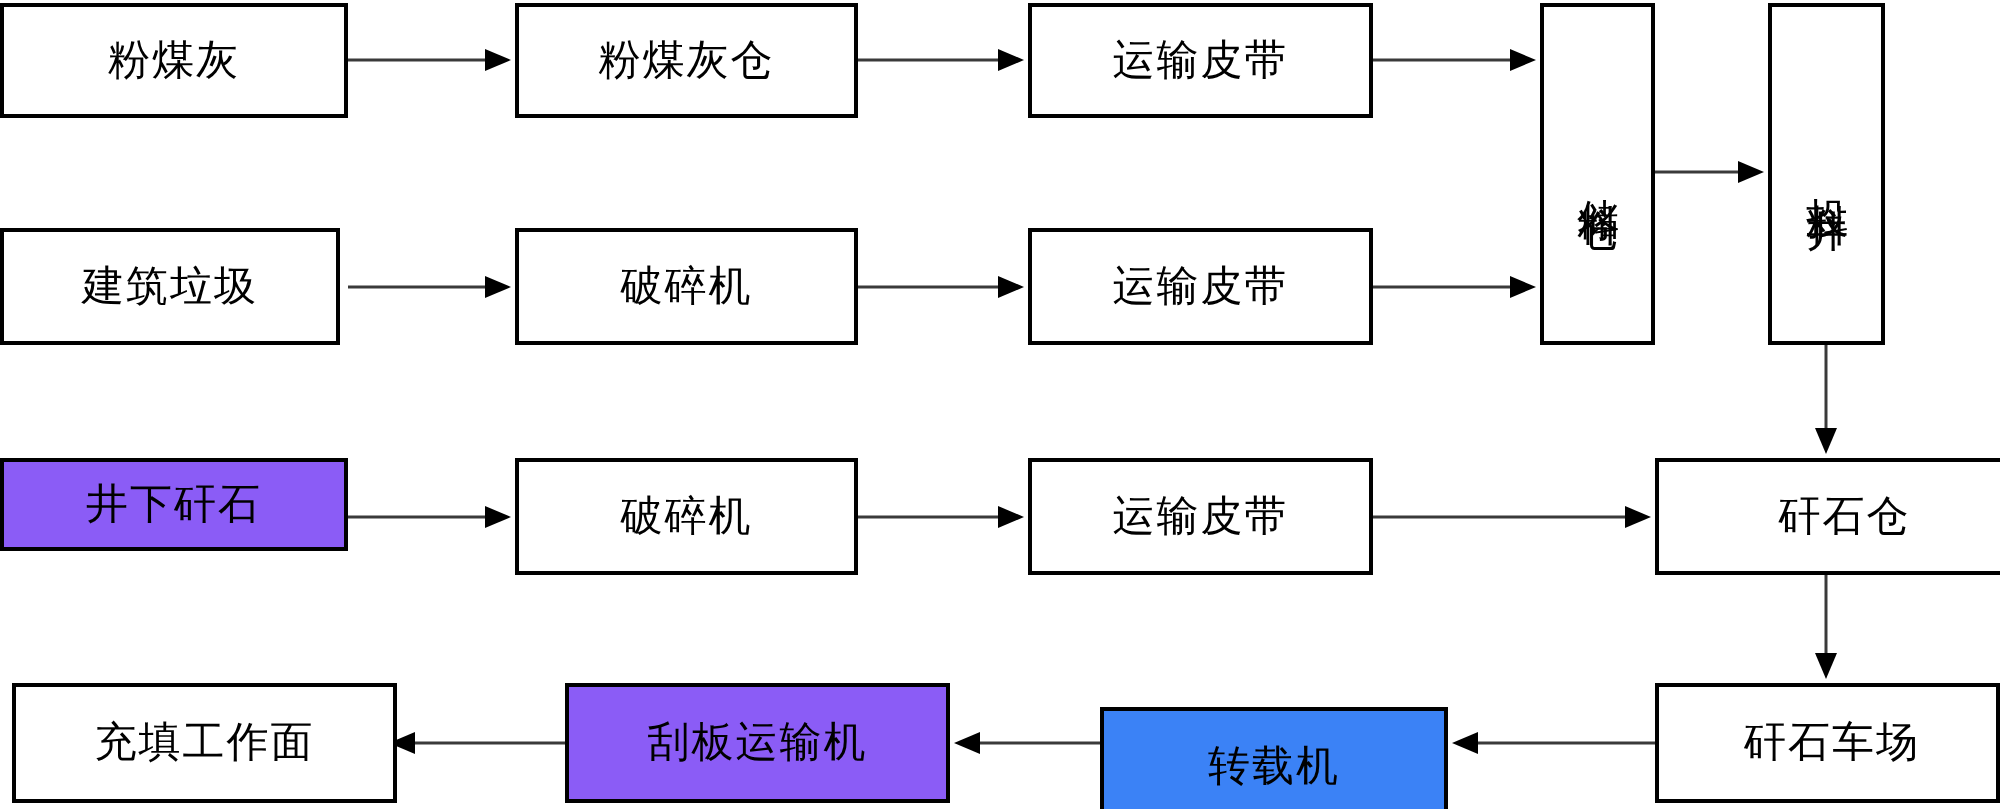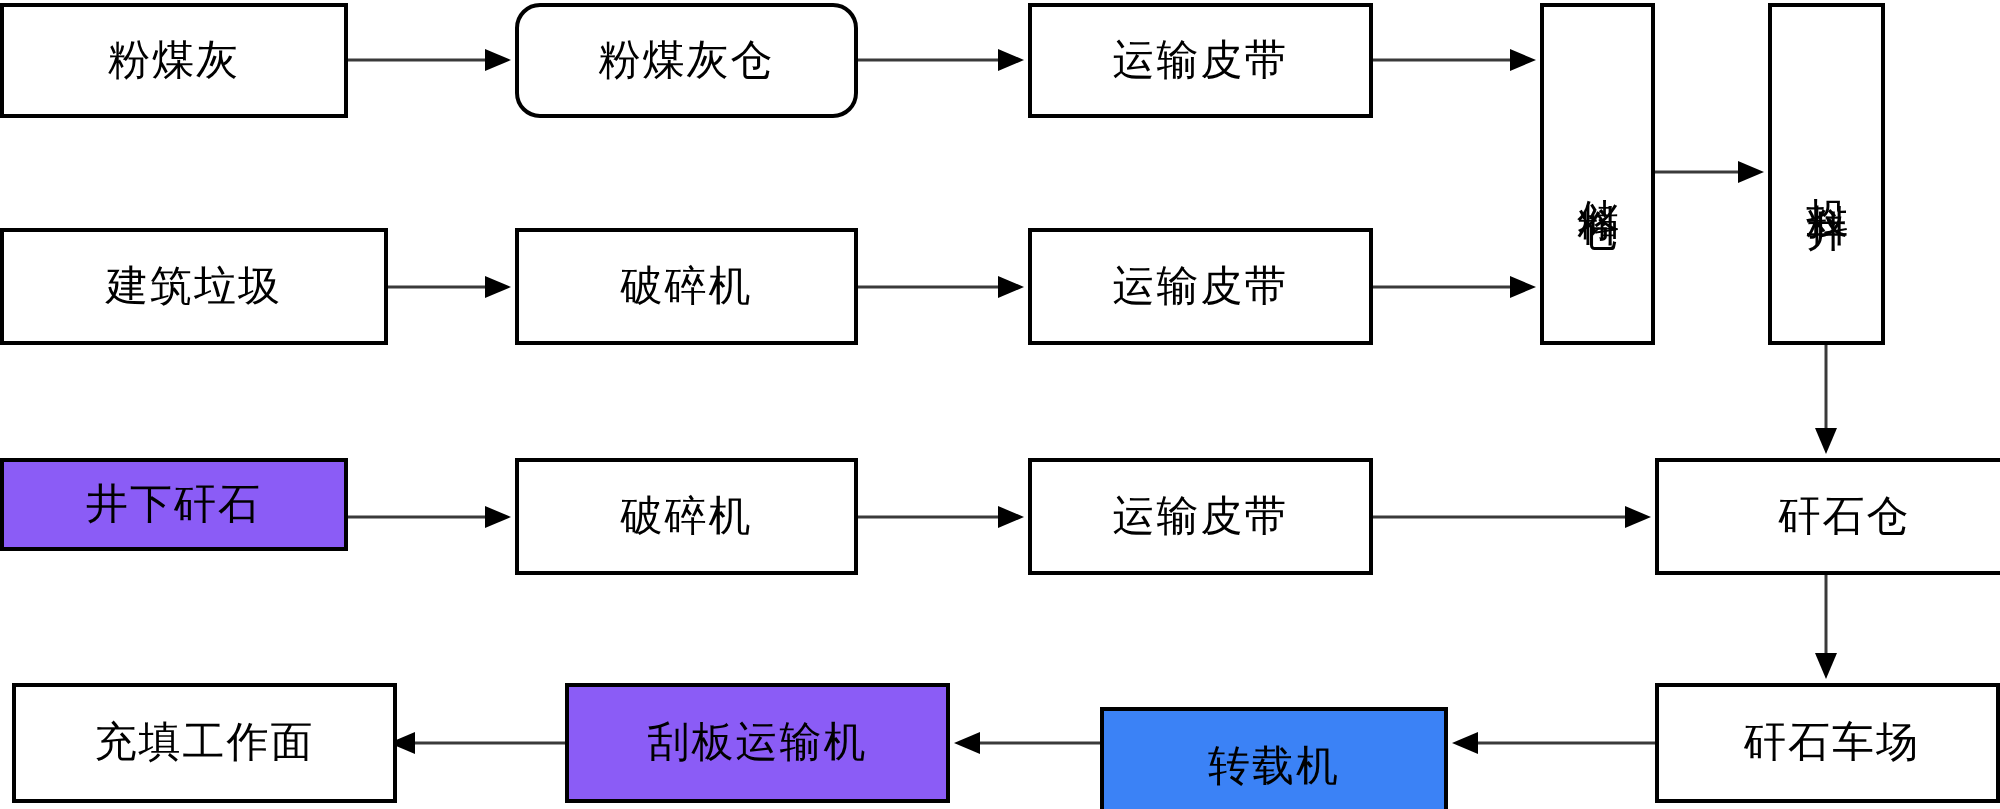--- a/index.html
+++ b/index.html
@@ -120,33 +120,33 @@
       </g>
       <g>
         <line x1="565" y1="743" x2="415" y2="743" stroke="#3a3a3a"></line>
         <polygon points="389,743 415,732 415,754" fill="#000000"></polygon>
       </g>
     </svg>
   <div id="node-layer">
       <div class="node" style="left: 0px; top: 3px; width: 348px; height: 115px; border-color: rgb(0, 0, 0); background: rgb(255, 255, 255);">
         <span class="node-label">粉煤灰</span>
       </div>
-      <div class="node" style="left: 515px; top: 3px; width: 343px; height: 115px; border-color: rgb(0, 0, 0); background: rgb(255, 255, 255); border-radius: 25px;">
+      <div class="node" style="left: 515px; top: 3px; width: 343px; height: 115px; border-color: rgb(0, 0, 0); background: rgb(255, 255, 255);">
         <span class="node-label">粉煤灰仓</span>
       </div>
       <div class="node" style="left: 1028px; top: 3px; width: 345px; height: 115px; border-color: rgb(0, 0, 0); background: rgb(255, 255, 255);">
         <span class="node-label">运输皮带</span>
       </div>
       <div class="node vertical" style="left: 1540px; top: 3px; width: 115px; height: 342px; border-color: rgb(0, 0, 0); background: rgb(255, 255, 255);">
         <span class="node-label">储料仓</span>
       </div>
       <div class="node vertical" style="left: 1768px; top: 3px; width: 117px; height: 342px; border-color: rgb(0, 0, 0); background: rgb(255, 255, 255);">
         <span class="node-label">投料井</span>
       </div>
-      <div class="node" style="left: 0px; top: 228px; width: 388px; height: 117px; border-color: rgb(0, 0, 0); background: rgb(255, 255, 255);">
+      <div class="node" style="left: 0px; top: 228px; width: 340px; height: 117px; border-color: rgb(0, 0, 0); background: rgb(255, 255, 255);">
         <span class="node-label">建筑垃圾</span>
       </div>
       <div class="node" style="left: 515px; top: 228px; width: 343px; height: 117px; border-color: rgb(0, 0, 0); background: rgb(255, 255, 255);">
         <span class="node-label">破碎机</span>
       </div>
       <div class="node" style="left: 1028px; top: 228px; width: 345px; height: 117px; border-color: rgb(0, 0, 0); background: rgb(255, 255, 255);">
         <span class="node-label">运输皮带</span>
       </div>
       <div class="node" style="left: 0px; top: 458px; width: 348px; height: 93px; border-color: rgb(0, 0, 0); background: #8b5cf6;">
         <span class="node-label">井下矸石</span>

